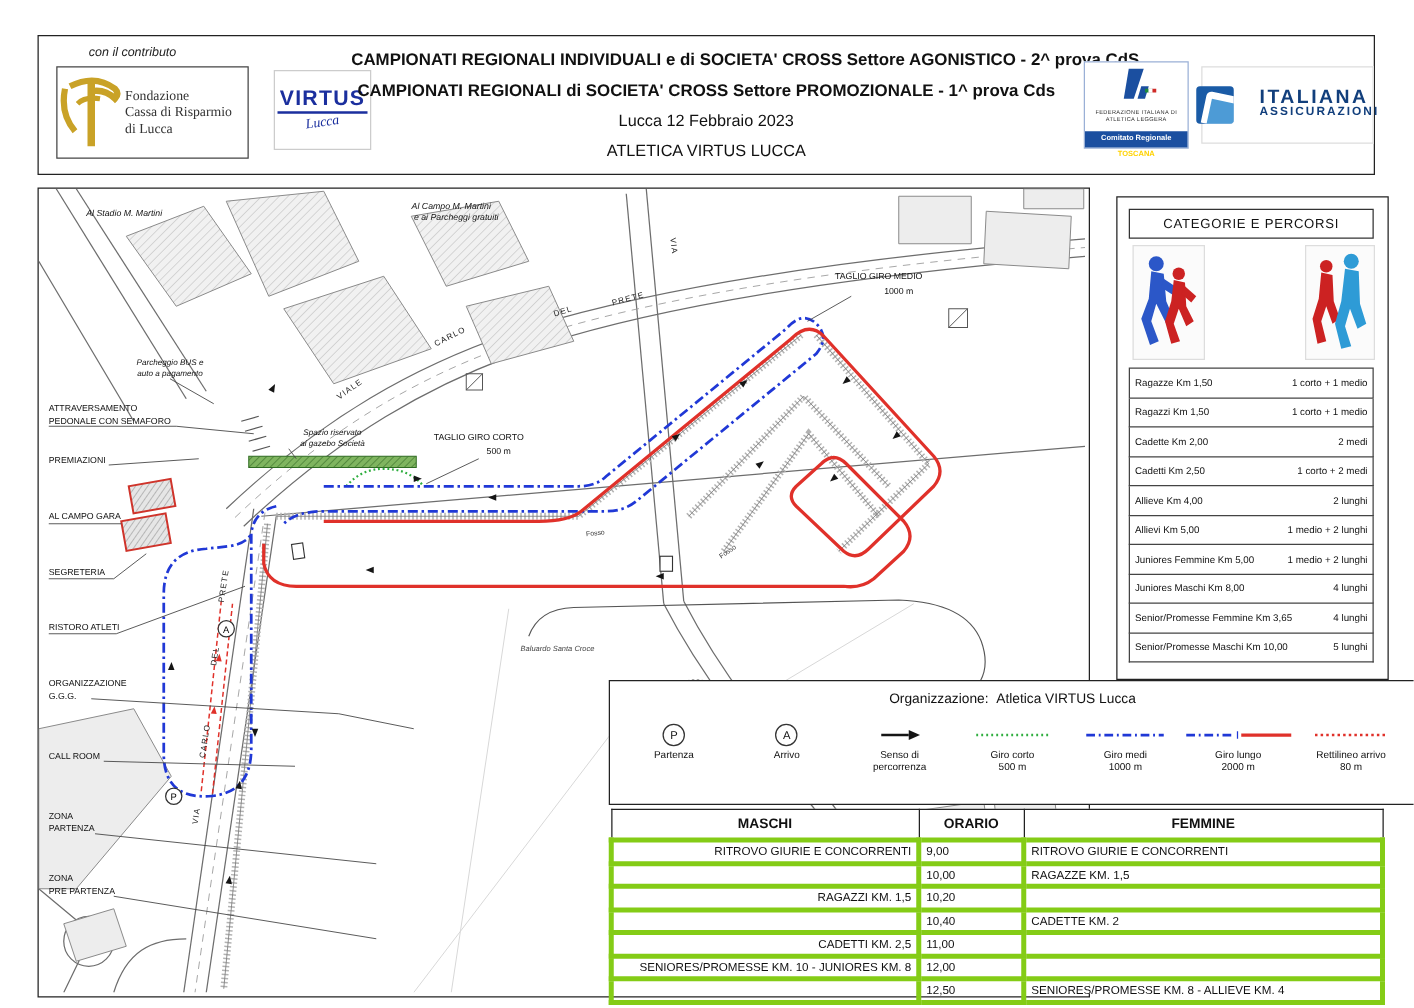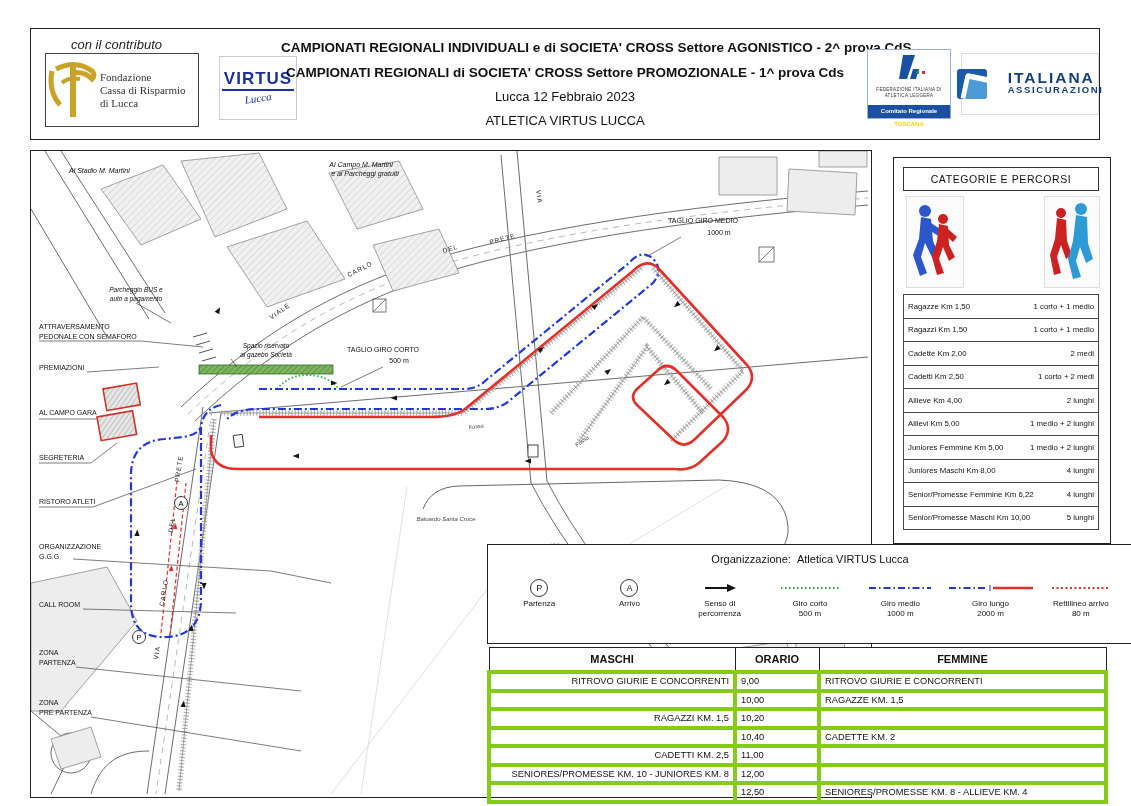--- a/index.html
+++ b/index.html
@@ -3,21 +3,21 @@
 <meta charset="utf-8">
 <style>
   html,body{margin:0;padding:0;background:#fff;}
   #page{position:relative;width:1131px;height:806px;background:#fff;font-family:"Liberation Sans",sans-serif;color:#111;overflow:hidden;}
   .box{position:absolute;background:#fff;border:1.5px solid #222;}
   
   #header-box{left:30px;top:28px;width:1068px;height:110px;}
   .title-stack{position:absolute;left:250px;right:250px;top:6px;text-align:center;}
   .t1{font-size:13.5px;font-weight:bold;line-height:25px;white-space:nowrap;}
   .t2{font-size:13px;line-height:24px;}
-  .contrib{position:absolute;left:40px;top:8px;font-size:13px;font-style:italic;color:#222;}
+  .contrib{position:absolute;left:40px;top:8px;font-size:10px;font-style:italic;color:#222;}
   .logo-fond{position:absolute;left:14px;top:24px;width:152px;height:72px;border:1px solid #444;background:#fff;display:flex;align-items:center;}
   .fond-text{font-family:"Liberation Serif",serif;font-size:11px;color:#333;line-height:13px;margin-left:2px;}
   .logo-virtus{position:absolute;left:188px;top:27px;width:76px;height:62px;border:1px solid #ccc;background:#fff;text-align:center;}
   .virtus-name{font-size:17px;font-weight:bold;color:#1b2f9e;letter-spacing:1px;margin-top:12px;border-bottom:2px solid #1b2f9e;display:inline-block;padding:0 2px;}
   .virtus-sub{font-size:11px;font-style:italic;color:#1b2f9e;font-family:"Liberation Serif",serif;transform:rotate(-8deg);margin-top:1px;}
   .logo-fidal{position:absolute;left:836px;top:20px;width:82px;height:68px;border:1px solid #9ab0d6;background:#fff;text-align:center;font-size:0;}
   .fidal-txt{font-size:4.5px;color:#333;letter-spacing:.3px;line-height:5.5px;margin-top:2px;}
   .fidal-bar{position:absolute;left:0;right:0;bottom:0;height:13px;background:#1b4fa0;color:#fff;font-size:6px;line-height:13px;font-weight:bold;}
   .fidal-bar b{color:#ffd200;}
   .logo-ital{position:absolute;left:930px;top:24px;width:136px;height:60px;border:1px solid #ddd;background:#fff;display:flex;align-items:center;justify-content:center;gap:21px;}
@@ -392,21 +392,21 @@
         </div>
       <div class="cat-row">
           <span>Juniores Femmine Km 5,00</span>
           <span>1 medio + 2 lunghi</span>
         </div>
       <div class="cat-row">
           <span>Juniores Maschi Km 8,00</span>
           <span>4 lunghi</span>
         </div>
       <div class="cat-row">
-          <span>Senior/Promesse Femmine Km 6,22</span>
+          <span>Senior/Promesse Femmine Km 3,65</span>
           <span>4 lunghi</span>
         </div>
       <div class="cat-row">
           <span>Senior/Promesse Maschi Km 10,00</span>
           <span>5 lunghi</span>
         </div>
     </div>
   </div>
 
   <div class="box" id="legend-box">
@@ -444,21 +444,21 @@
           </div>
         <div class="leg-lbl">Giro corto</div>
         <div class="leg-lbl">500 m</div>
       </div>
       <div class="leg-item">
         <div class="leg-sym">
             <svg width="66" height="8">
               <line x1="2" y1="4" x2="64" y2="4" stroke="#2038d6" stroke-width="2.2" stroke-dasharray="7 3 1.5 3"></line>
             </svg>
           </div>
-        <div class="leg-lbl">Giro medio</div>
+        <div class="leg-lbl">Giro medi</div>
         <div class="leg-lbl">1000 m</div>
       </div>
       <div class="leg-item">
         <div class="leg-sym">
             <svg width="86" height="8">
               <line x1="1" y1="4" x2="38" y2="4" stroke="#2038d6" stroke-width="2.2" stroke-dasharray="7 3 1.5 3"></line>
               <line x1="42" y1="1" x2="42" y2="7" stroke="#2038d6" stroke-width="1"></line>
               <line x1="45" y1="4" x2="85" y2="4" stroke="#e0312a" stroke-width="2.6"></line>
             </svg>
           </div>

